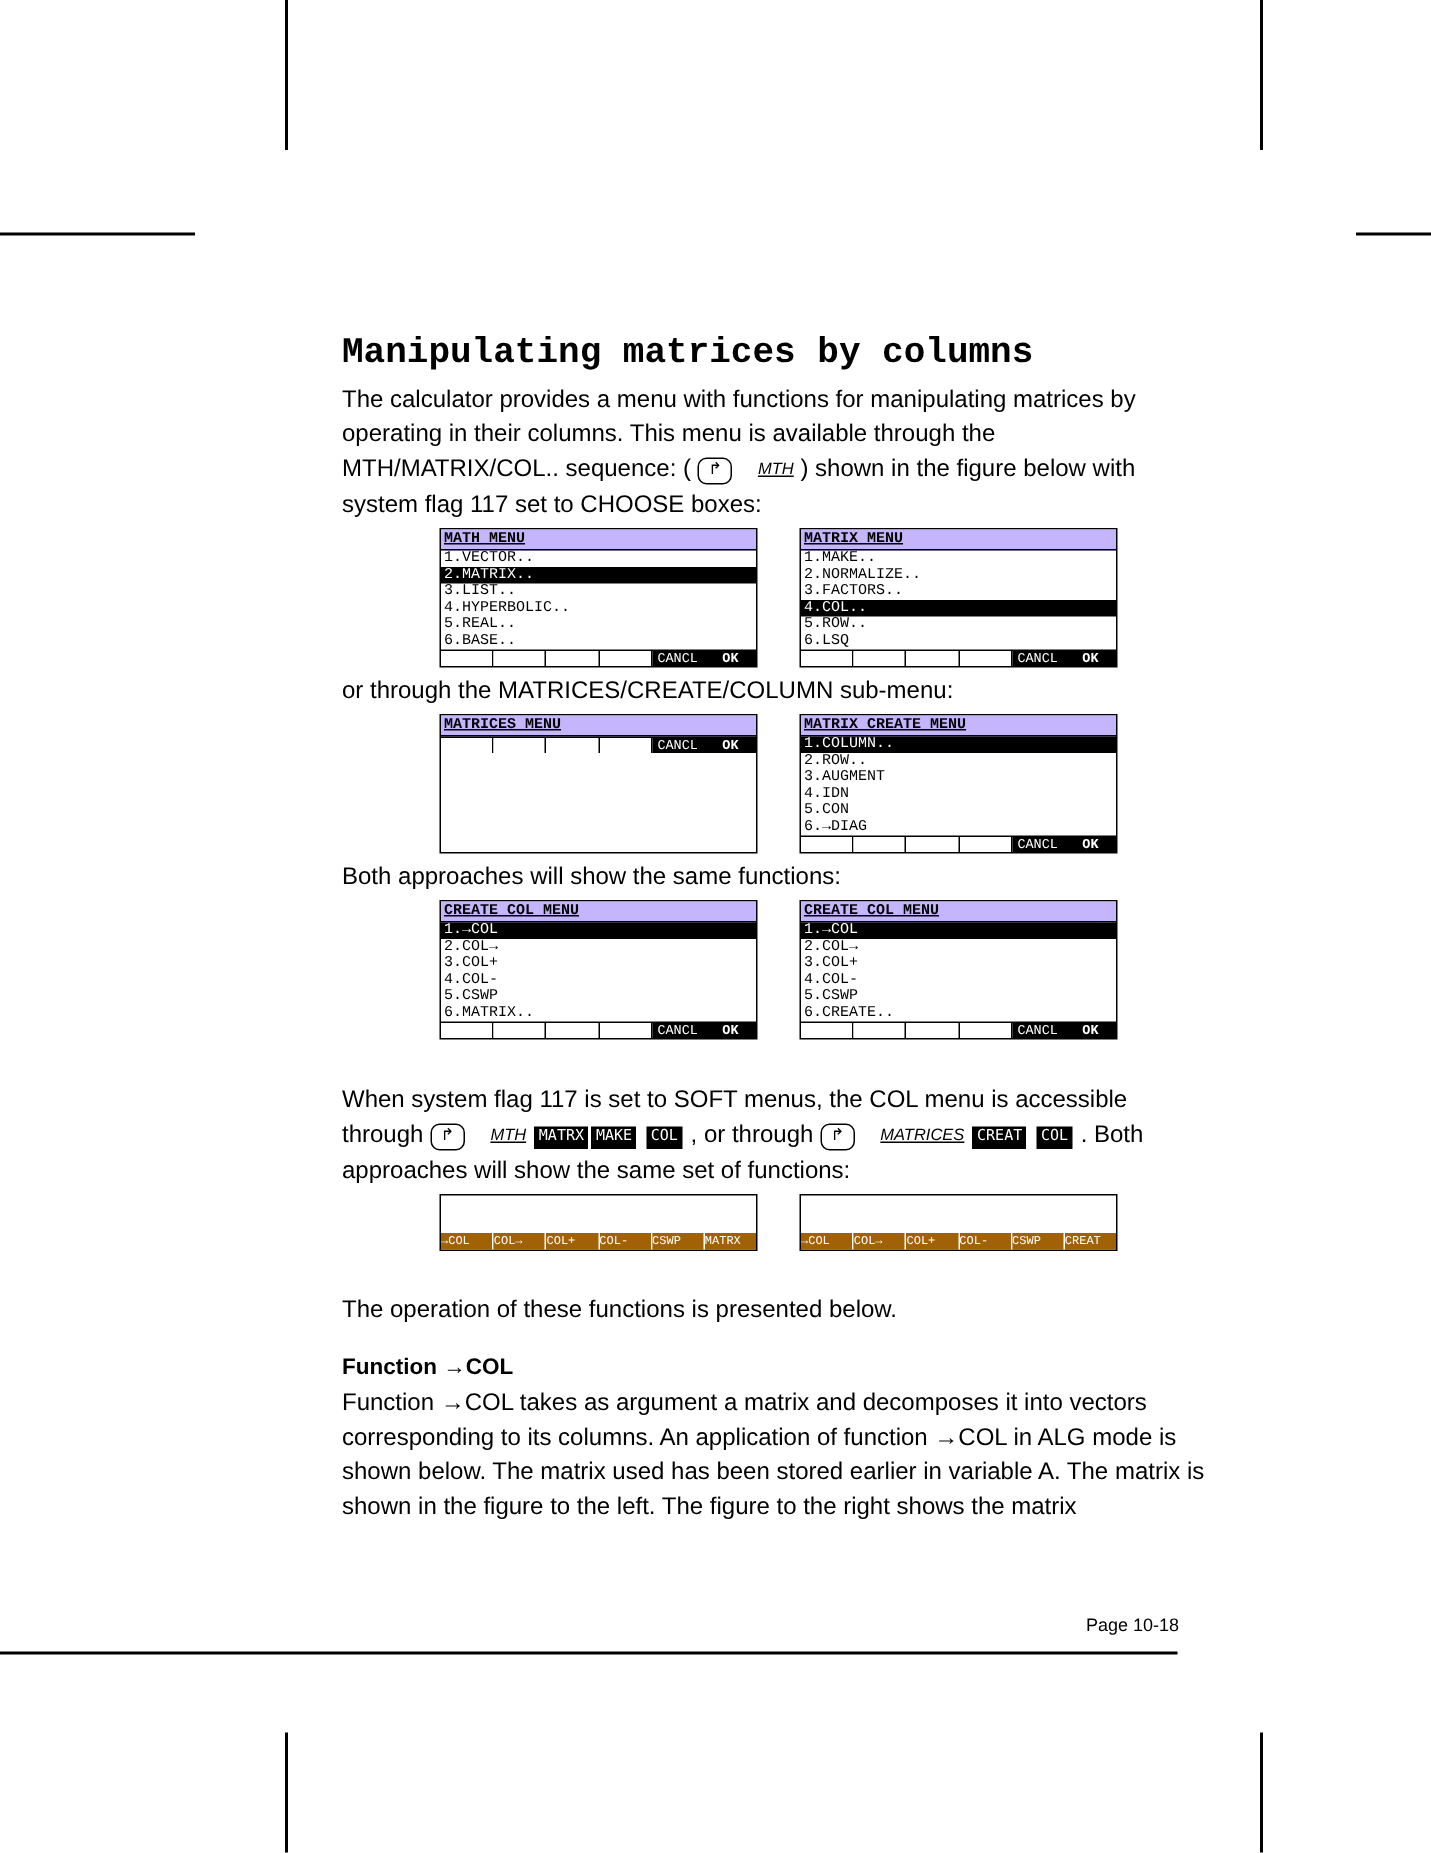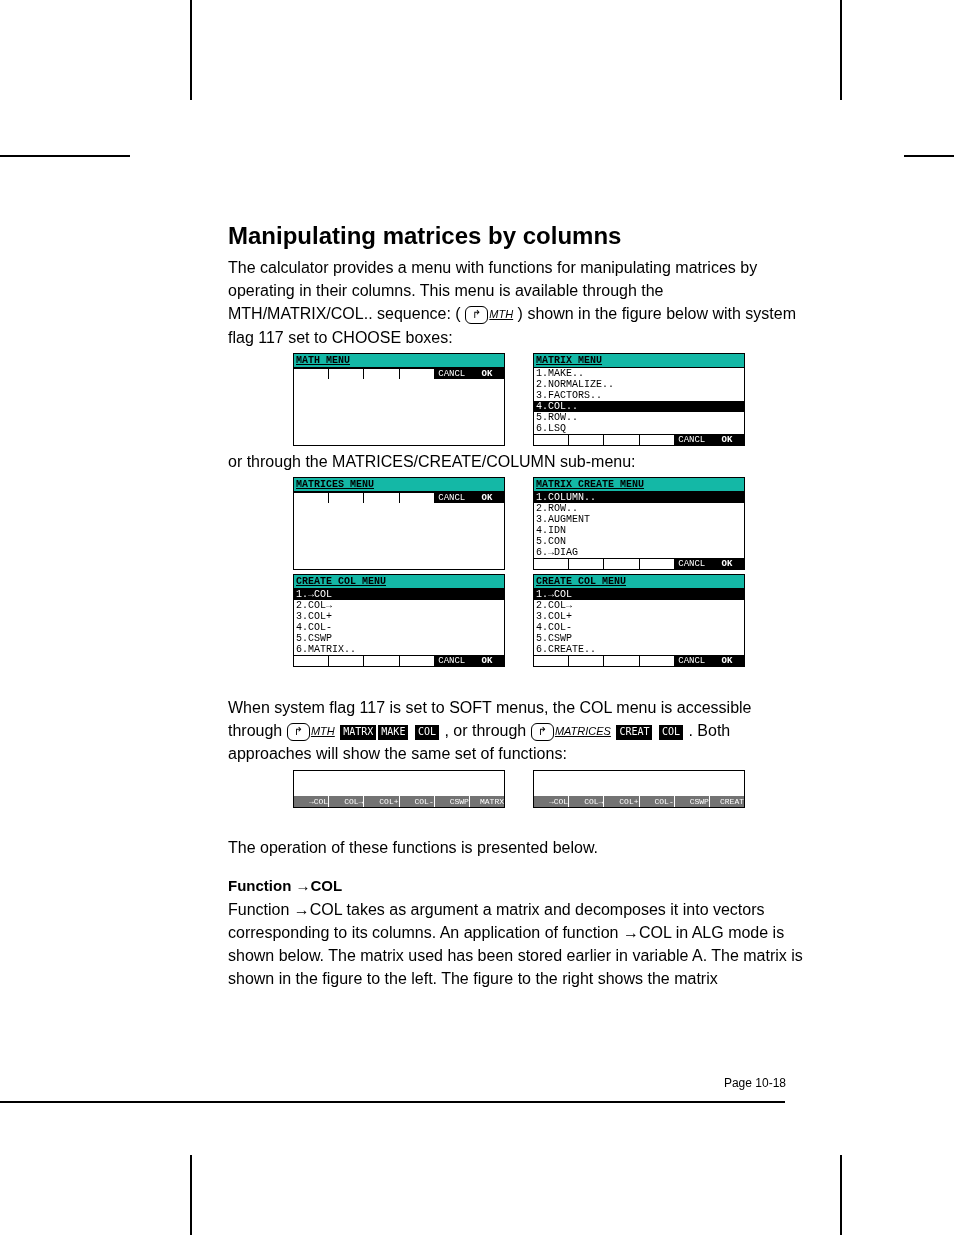--- a/index.html
+++ b/index.html
@@ -21,21 +21,21 @@
   .crop.bot-v { bottom: 0; left: 190px; width: 2px; height: 80px; }
   .crop.br-v  { bottom: 0; right: 112px; width: 2px; height: 80px; }
 
   .page {
     position: absolute;
     left: 228px;
     top: 222px;
     width: 582px;
   }
   h2 {
-    font-family: Liberation Sans, sans-serif;
+    font-family: Liberation Mono, monospace;
     font-stretch: condensed;
     font-weight: bold;
     font-size: 24px;
     margin-bottom: 6px;
   }
   h3 {
     font-family: 'Arial Narrow', Arial, sans-serif;
     font-stretch: condensed;
     font-weight: bold;
     font-size: 15px;
@@ -57,20 +57,21 @@
     vertical-align: 1px;
     min-width: 18px;
     text-align: center;
   }
   .keylabel {
     font-style: italic;
     font-size: 11px;
     text-decoration: underline;
     vertical-align: 1px;
     margin-left: 1px;
+    padding-left: 16px;
   }
   .softkey {
     display: inline-block;
     background: #000;
     color: #fff;
     font-family: monospace;
     font-size: 10px;
     padding: 0 3px;
     vertical-align: 1px;
     margin: 0 1px;
@@ -83,21 +84,21 @@
   }
   .lcd {
     width: 212px;
     border: 1px solid #000;
     background: #fff;
     font-family: 'Courier New', monospace;
     font-size: 10px;
     line-height: 1.1;
   }
   .lcd-title {
-    background: #14b8a6;
+    background: #c4b5fd;
     border-bottom: 1px solid #000;
     padding: 1px 2px;
     font-weight: bold;
     text-decoration: underline;
   }
   .lcd-list {
     padding: 0;
   }
   .lcd-item {
     padding: 0 2px;
@@ -125,24 +126,24 @@
   .lcd-soft .slot.on { background: #000; color: #fff; }
   .lcd-small { height: 38px; position: relative; }
   .lcd-small .only-soft {
     position: absolute;
     bottom: 0; left: 0; right: 0;
     display: flex;
     height: 11px;
   }
   .lcd-small .only-soft .sslot {
     flex: 1;
-    background: #737373; color: #fff;
+    background: #a16207; color: #fff;
     border-right: 1px solid #fff;
     font-size: 8px;
-    text-align: right;
+    text-align: left;
     line-height: 11px;
     overflow: hidden;
   }
   .lcd-small .only-soft .sslot:last-child { border-right: none; }
   .footer {
     position: absolute;
     right: 168px;
     bottom: 145px;
     font-family: 'Arial Narrow', Arial, sans-serif;
     font-size: 12px;
@@ -166,20 +167,28 @@
 
   <p class="body">
     <span>The calculator provides a menu with functions for manipulating matrices by operating in their columns.  This menu is available through the MTH/MATRIX/COL.. sequence: (</span>
     <span class="keycap">↱</span><span class="keylabel">MTH</span>
     <span>) shown in the figure below with system flag 117 set to CHOOSE boxes:</span>
   </p>
 
   <div class="screens">
     <div class="lcd">
       <div class="lcd-title">MATH MENU</div>
+      <div class="lcd-list">
+        <div class="lcd-item">1.VECTOR..</div>
+        <div class="lcd-item sel">2.MATRIX..</div>
+        <div class="lcd-item">3.LIST..</div>
+        <div class="lcd-item">4.HYPERBOLIC..</div>
+        <div class="lcd-item">5.REAL..</div>
+        <div class="lcd-item">6.BASE..</div>
+      </div>
       <div class="lcd-soft">
         <div class="slot"></div>
           <div class="slot"></div>
           <div class="slot"></div>
           <div class="slot"></div>
         <div class="slot on">CANCL</div>
         <div class="slot on">OK</div>
       </div>
     </div>
     <div class="lcd">
@@ -231,20 +240,21 @@
         <div class="slot"></div>
           <div class="slot"></div>
           <div class="slot"></div>
           <div class="slot"></div>
         <div class="slot on">CANCL</div>
         <div class="slot on">OK</div>
       </div>
     </div>
   </div>
 
+  <p class="body">Both approaches will show the same functions:</p>
 
   <div class="screens">
     <div class="lcd">
       <div class="lcd-title">CREATE COL MENU</div>
       <div class="lcd-list">
         <div class="lcd-item sel">1.→COL</div>
         <div class="lcd-item">2.COL→</div>
         <div class="lcd-item">3.COL+</div>
         <div class="lcd-item">4.COL-</div>
         <div class="lcd-item">5.CSWP</div>

